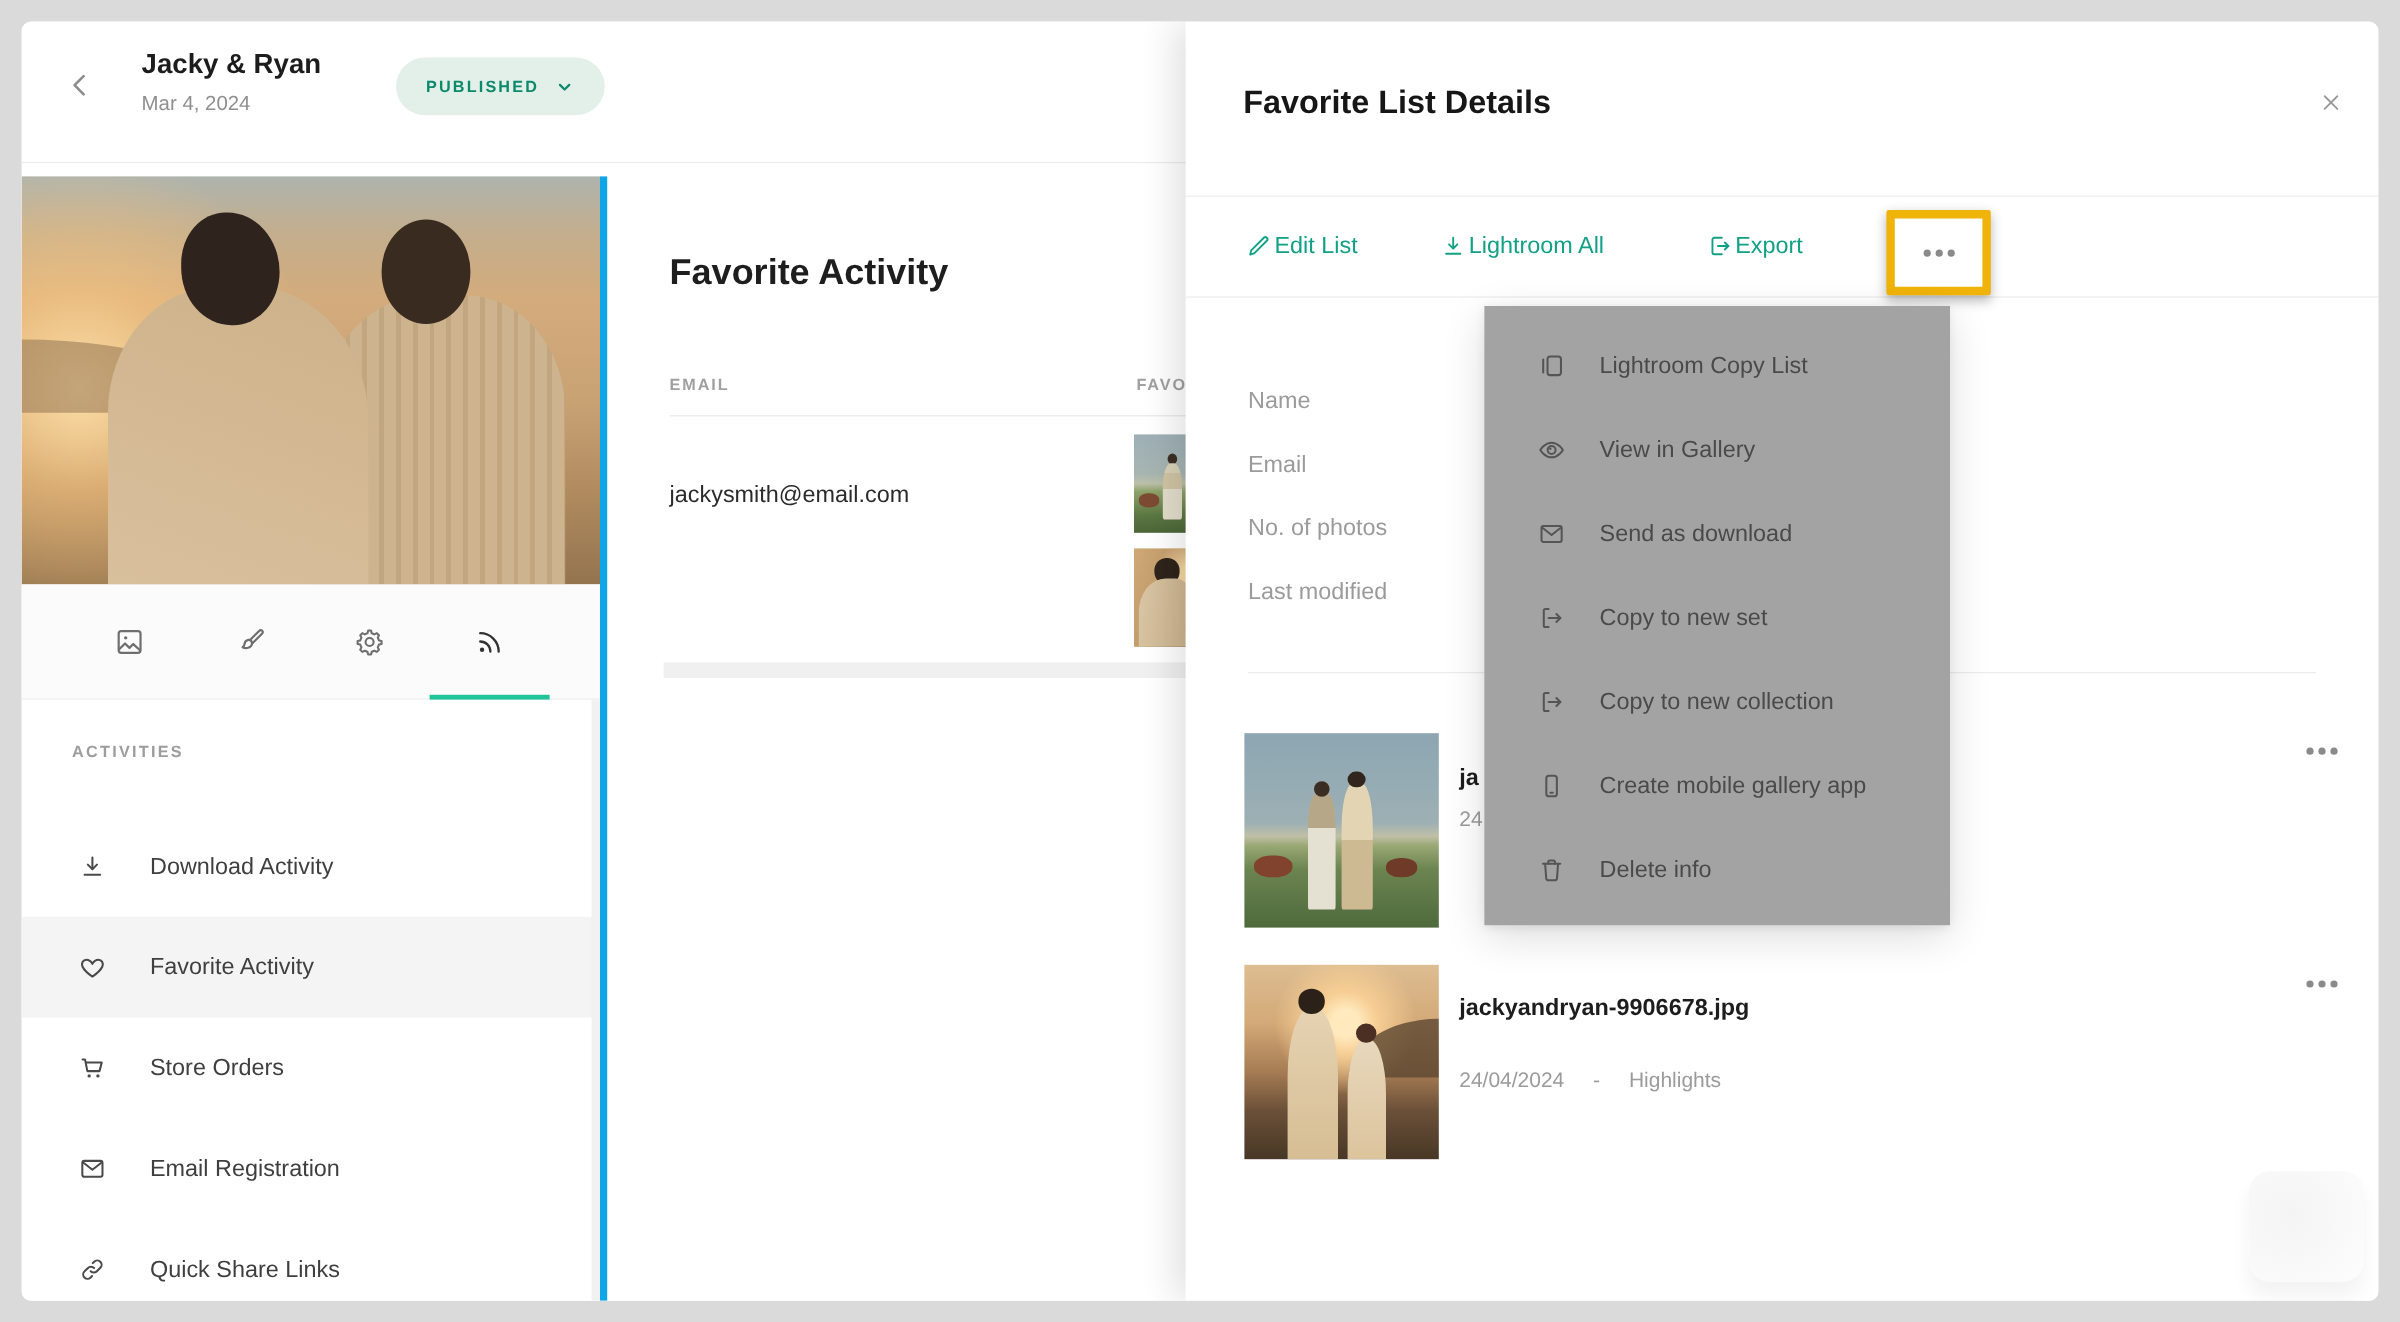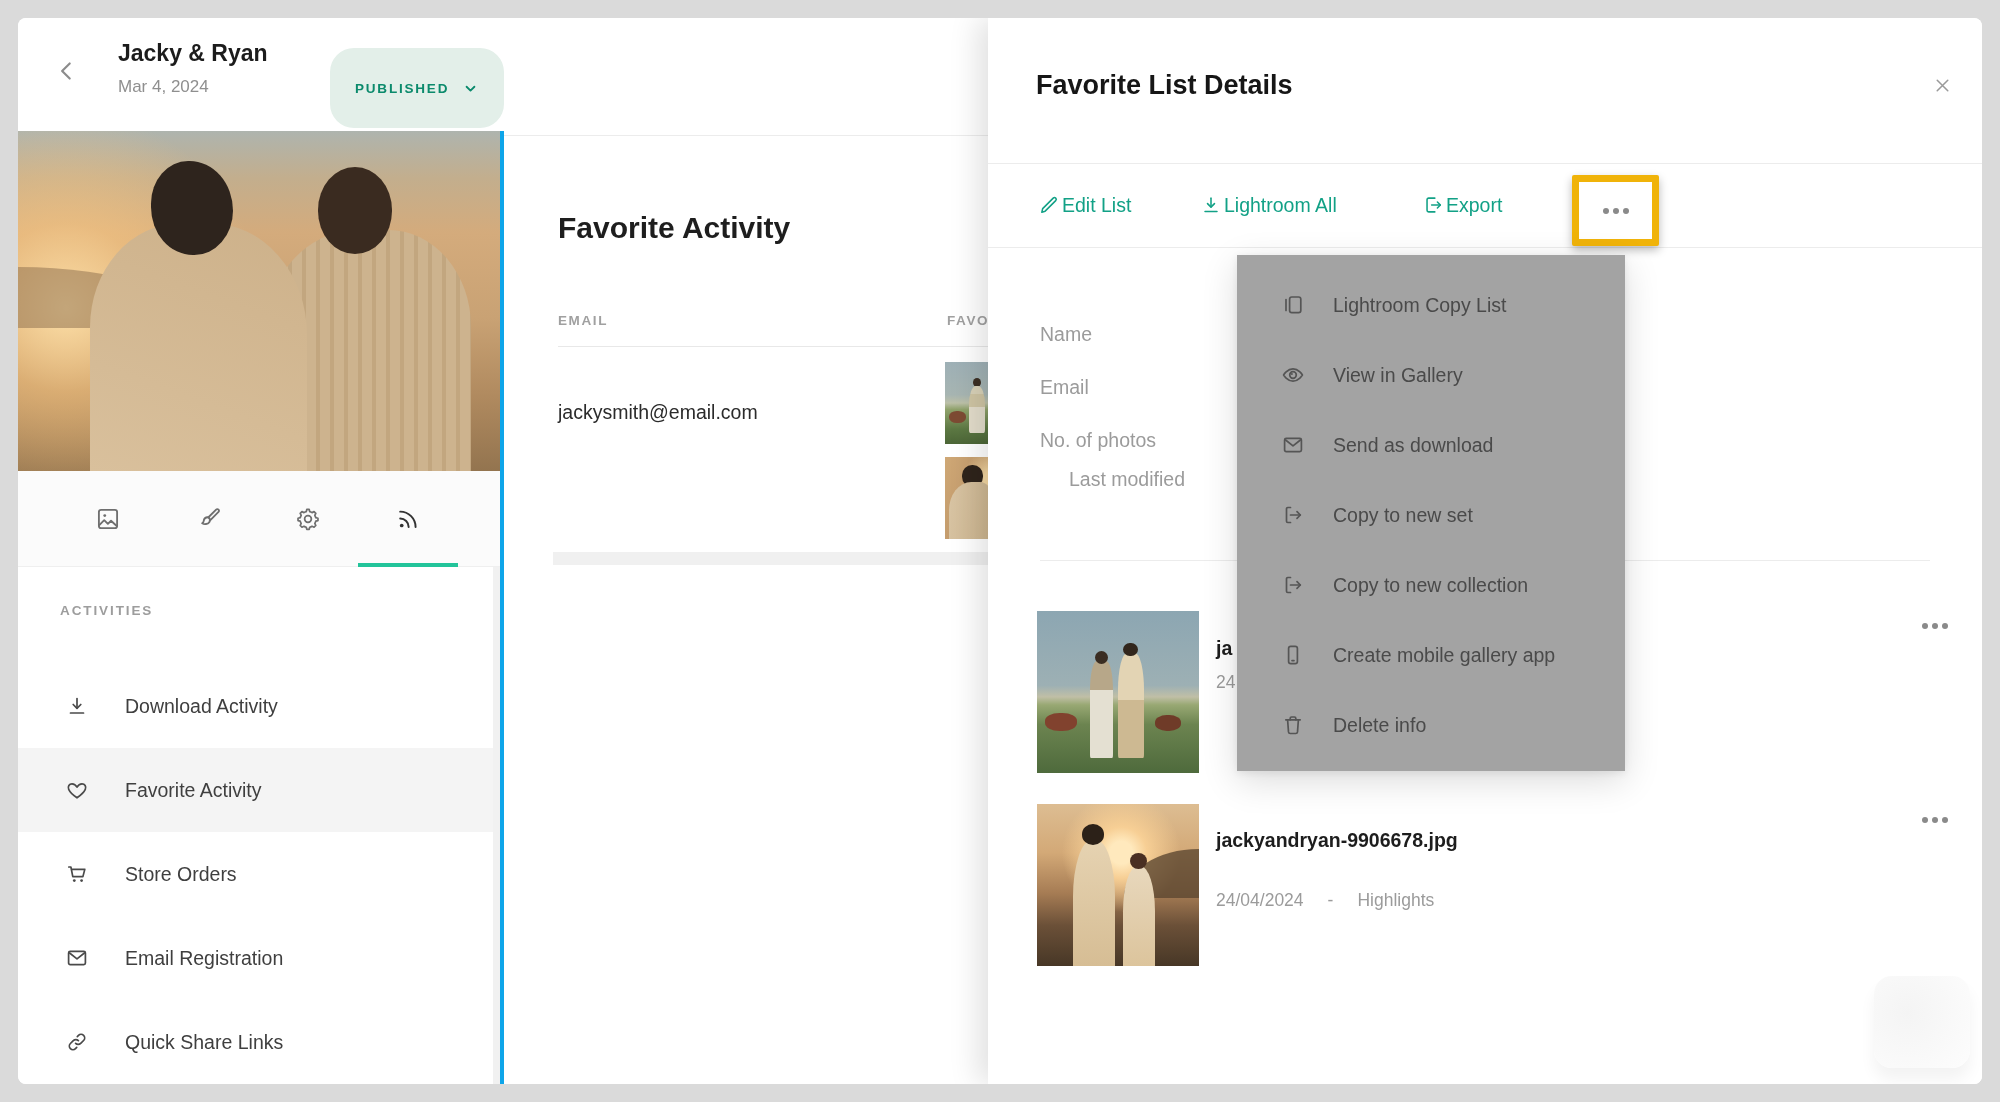--- a/index.html
+++ b/index.html
@@ -11,26 +11,26 @@
   .ic24{width:24px;height:24px;}
   .ic26{width:26px;height:26px;}
   .ic22{width:22px;height:22px;}
   
   .header{position:absolute;left:0;top:0;width:982px;height:117px;background:#fff;
           border-bottom:1px solid #ececec;z-index:1;}
   .back-btn{position:absolute;left:36px;top:40px;color:#8c8c8c;cursor:pointer;}
   .head-text{position:absolute;left:100px;top:22px;}
   .collection-title{font-size:23px;font-weight:600;color:#1c1c1c;line-height:1.2;}
   .collection-date{font-size:17px;color:#8f8f8f;margin-top:9px;}
-  .badge{position:absolute;left:312px;top:30px;height:48px;padding:16px 25px;border-radius:24px;
+  .badge{position:absolute;left:312px;top:30px;height:48px;padding:0 25px;border-radius:24px;
          background:#e3efe9;color:#0b8a6c;display:flex;align-items:center;gap:13px;
          font-size:13.5px;font-weight:700;letter-spacing:1.8px;cursor:pointer;}
   
-  .sidebar{position:absolute;left:0;top:113px;width:482px;bottom:0;background:#fff;
-           border-right:4px solid #0ea5e9;z-index:1;}
+  .sidebar{position:absolute;left:0;top:129px;width:482px;bottom:0;background:#fff;
+           border-right:6px solid #0ea5e9;z-index:1;}
   .photo-main{position:relative;height:340px;overflow:hidden;
     background:
       radial-gradient(circle at 10% 52%, rgba(255,226,170,.95) 0%, rgba(250,200,130,.55) 18%, rgba(250,200,130,0) 42%),
       linear-gradient(to bottom,#aeb4ae 0%,#c3ae8d 14%,#d4ab7c 30%,#c9a274 55%,#b08a5f 78%,#93744f 100%);}
   .photo-main .hill{position:absolute;left:0;top:40%;width:38%;height:18%;background:#8a6b4b;
       opacity:.5;border-radius:0 100% 0 0/0 100% 0 0;}
   .fig{position:absolute;}
   .fig::before{content:"";position:absolute;border-radius:50%;}
   .fig-a{left:15%;top:27%;width:45%;height:73%;border-radius:42% 45% 0 0;
       background:linear-gradient(20deg,#d9c09c,#cdb18a);}
@@ -84,21 +84,21 @@
   .action-edit{left:50px;}
   .action-download{left:212px;}
   .action-export{left:434px;}
   .more-box{position:absolute;left:584px;top:157px;width:73px;height:57px;background:#fff;
             border:7px solid #f0b309;border-radius:2px;box-shadow:0 4px 10px rgba(0,0,0,.28);
             display:flex;align-items:center;justify-content:center;z-index:4;cursor:pointer;}
   .dots{display:flex;gap:4px;align-items:center;}
   .dots i{width:6px;height:6px;border-radius:50%;background:#8a8a8a;}
   .detail-row{position:absolute;left:52px;height:53px;display:flex;align-items:center;
               font-size:19.5px;color:#9b9b9b;}
-  .drow0{top:290px;}.drow1{top:343px;}.drow2{top:396px;}.drow3{top:435px;margin-left:29px;}
+  .drow0{top:290px;}.drow1{top:343px;}.drow2{top:396px;}.drow3{top:449px;}
   .file-thumb{position:absolute;left:49px;width:162px;height:162px;overflow:hidden;}
   .fthumb1{top:593px;background:linear-gradient(to bottom,#8ca6b2 0%,#9db0b4 46%,#c0bfa6 53%,#98a873 58%,#6c8450 70%,#4e6a3c 100%);}
   .fthumb1 .f1{position:absolute;left:33%;top:31%;width:14%;height:60%;border-radius:30% 30% 4% 4%;
       background:linear-gradient(to bottom,#b7a789 0 30%,#e4e0d2 30% 100%);}
   .fthumb1 .f1::before{content:"";position:absolute;left:18%;top:-11%;width:60%;height:14%;background:#3a2d22;border-radius:50%;}
   .fthumb1 .f2{position:absolute;left:50%;top:26%;width:16%;height:65%;border-radius:35% 35% 4% 4%;
       background:linear-gradient(to bottom,#e3d4b4 0 45%,#cdb992 45% 100%);}
   .fthumb1 .f2::before{content:"";position:absolute;left:20%;top:-10%;width:56%;height:13%;background:#32261c;border-radius:50%;}
   .fthumb1 .cow1{position:absolute;left:5%;top:63%;width:20%;height:11%;background:#81422e;border-radius:45%;}
   .fthumb1 .cow2{position:absolute;left:73%;top:64%;width:16%;height:10%;background:#6f3b28;border-radius:45%;}

